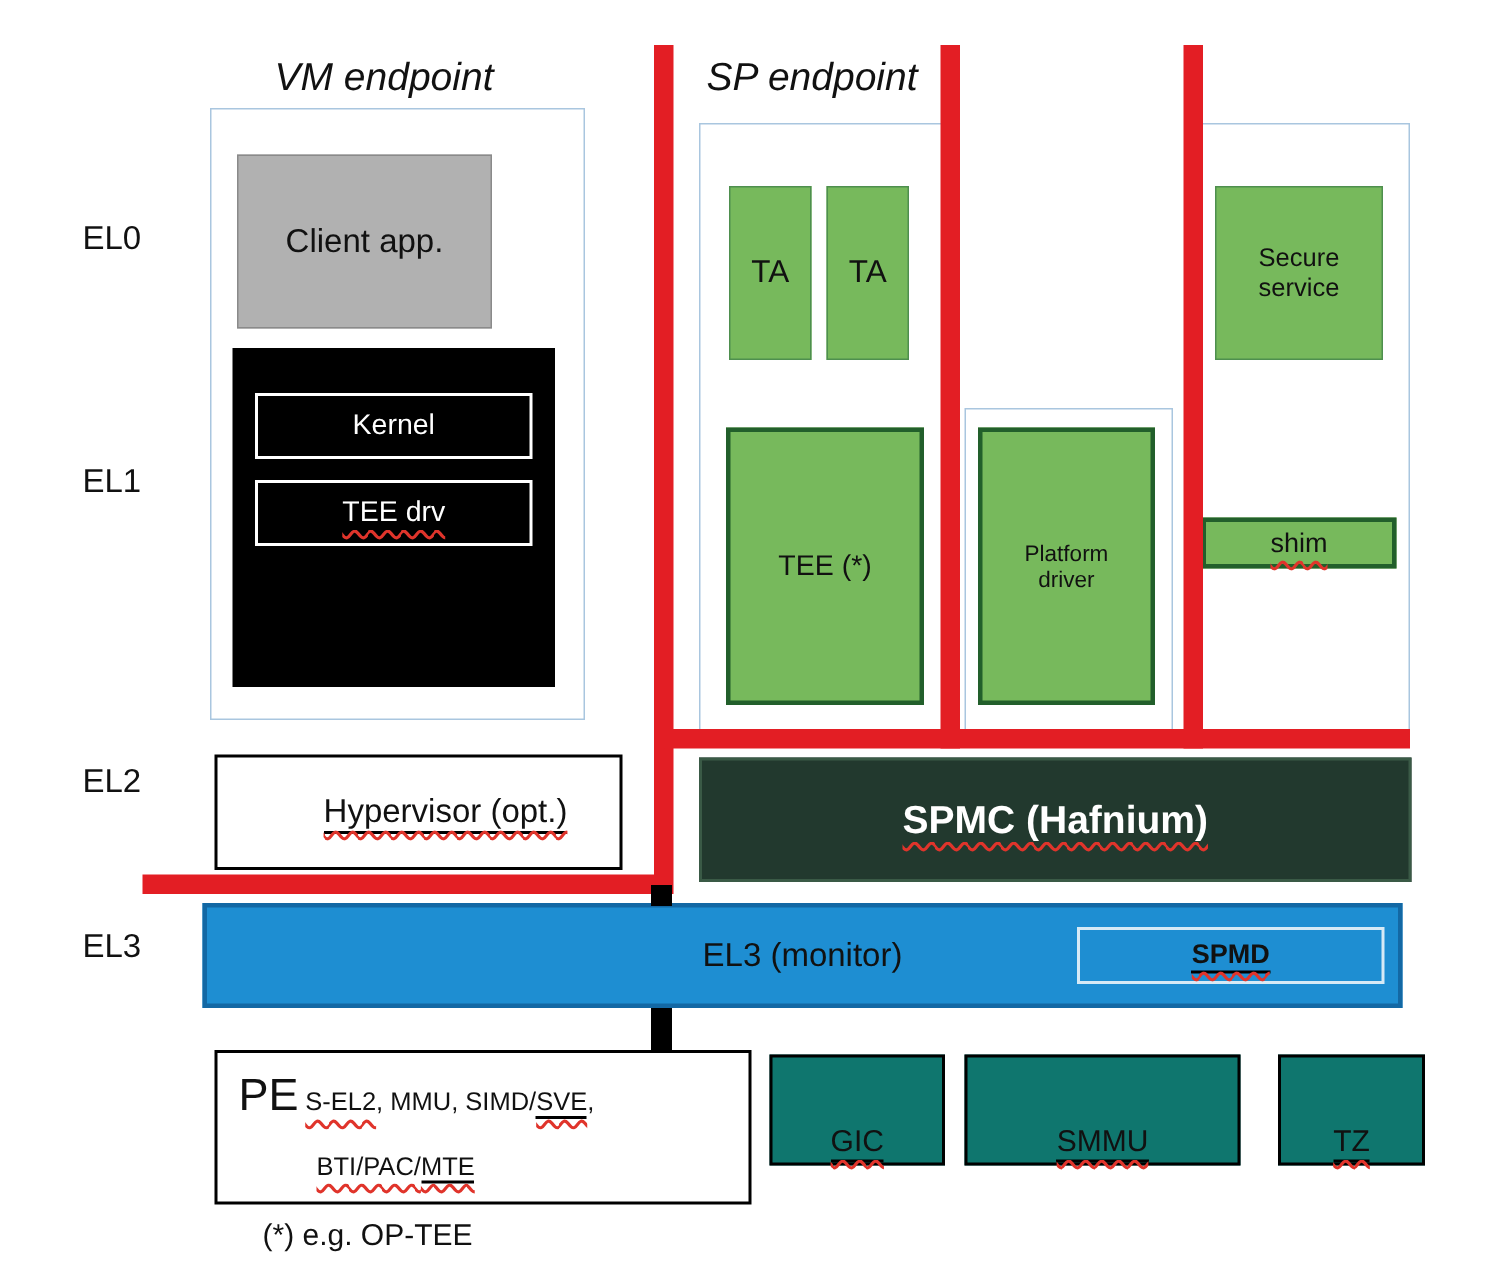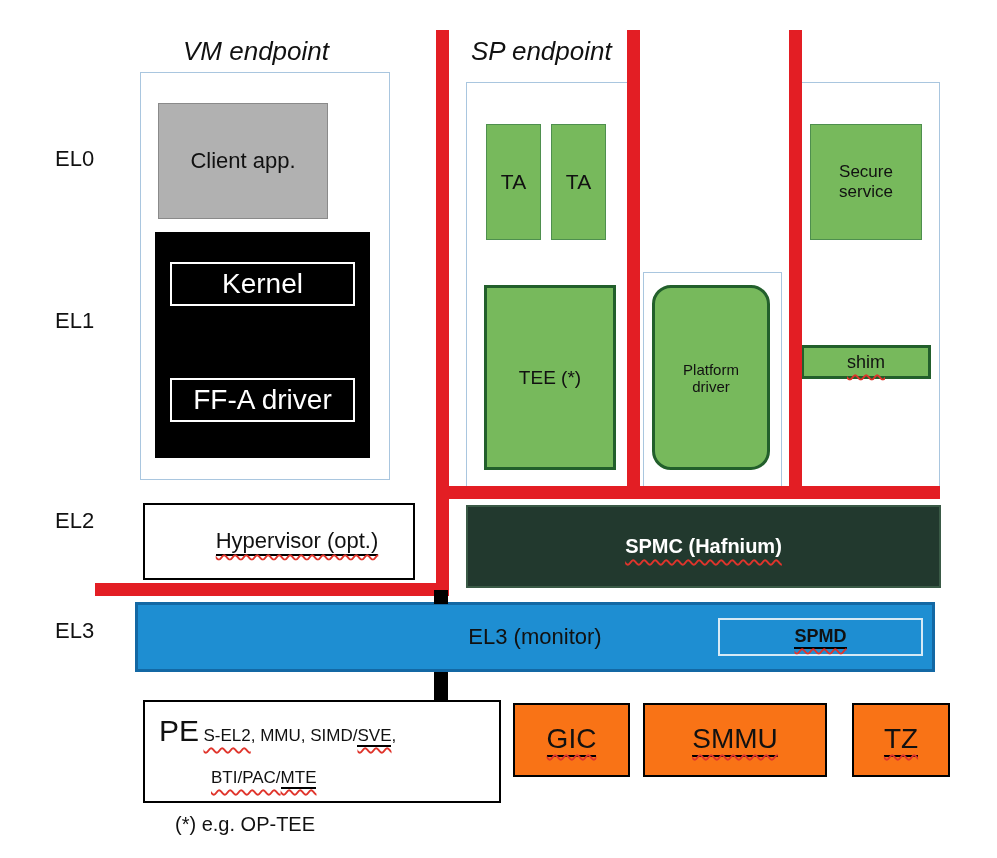--- a/index.html
+++ b/index.html
@@ -16,32 +16,32 @@
   .blackconn { position:absolute; background:#000; z-index:6; }
   .el-label { position:absolute; font-size:22px; z-index:2; }
   .ep-title { position:absolute; font-style:italic; font-size:26px; z-index:2; }
   .sq { text-decoration-line:underline; text-decoration-style:wavy;
         text-decoration-color:#e0342b; text-decoration-thickness:1.5px; text-underline-offset:6px; }
   .ul { border-bottom:2px solid #000; }
 
   .client-app { background:var(--gray-fill,#b1b1b1); border:1px solid #8a8a8a; font-size:22px; z-index:2; }
   .blackstack { position:absolute; left:155px; top:232px; width:215px; height:226px; background:#000; z-index:2; }
   .kbox { position:absolute; left:15px; width:185px; height:44px; background:#000;
-          border:2px solid #fff; color:#fff; font-size:28px;
+          border:2px solid #fff; color:#fff; font-size:19px;
           display:flex; align-items:center; justify-content:center; }
 
   .spmc { background:var(--spmc-fill,#22392e); border:2px solid var(--spmc-border,#3a5a46);
-          color:#fff; font-weight:bold; font-size:20px; z-index:2; }
+          color:#fff; font-weight:bold; font-size:26px; z-index:2; }
   .el3bar { position:absolute; left:135px; top:602px; width:800px; height:70px;
             background:var(--blue-fill,#1e8ed2); border:3px solid var(--blue-border,#1368a4);
             display:flex; align-items:center; justify-content:center; font-size:22px; z-index:3; }
   .spmd { position:absolute; left:718px; top:618px; width:205px; height:38px;
           border:2px solid #d6eaf6; display:flex; align-items:center; justify-content:center;
           font-size:18px; font-weight:bold; z-index:4; }
-  .hw { background:#f97316; border:2px solid #000; z-index:2; font-size:28px; }
+  .hw { background:#0f766e; border:2px solid #000; z-index:2; font-size:20px;align-items:flex-end; }
   .pe-box { position:absolute; left:143px; top:700px; width:358px; height:103px;
             background:#fff; border:2px solid #000; z-index:2; padding:12px 10px 0 14px; }
   .pe-big { font-size:30px; }
   .pe-feat { font-size:17px; }
   .pe-line2 { margin-left:52px; margin-top:20px; }
   .footnote { position:absolute; left:175px; top:813px; font-size:20px; z-index:2; }
 </style>
 </head>
 <body>
 
@@ -58,39 +58,39 @@
   <div class="frame" style="left:140px; top:72px; width:250px; height:408px;"></div>
 
   <div class="box client-app" style="left:158px; top:103px; width:170px; height:116px;">
     <span>Client app.</span>
   </div>
 
   <div class="blackstack">
     <div class="kbox" style="top:30px;">
       <span>Kernel</span>
     </div>
-    <div class="kbox" style="top:146px;">
-      <span>FF-A driver</span>
+    <div class="kbox" style="top:88px;">
+      <span class="sq">TEE drv</span>
     </div>
   </div>
 
   <div class="frame" style="left:466px; top:82px; width:170px; height:405px;"></div>
 
   <div class="box green" style="left:486px; top:124px; width:55px; height:116px; font-size:21px;">
     <span>TA</span>
   </div>
   <div class="box green" style="left:551px; top:124px; width:55px; height:116px; font-size:21px;">
     <span>TA</span>
   </div>
   <div class="box green-thick" style="left:484px; top:285px; width:132px; height:185px; font-size:19px;">
     <span>TEE (*)</span>
   </div>
 
   <div class="frame" style="left:643px; top:272px; width:139px; height:215px;"></div>
-  <div class="box green-thick" style="left:652px; top:285px; width:118px; height:185px; font-size:15px;border-radius:19px;">
+  <div class="box green-thick" style="left:652px; top:285px; width:118px; height:185px; font-size:15px;">
     <span style="display:block; width:80px;">Platform driver</span>
   </div>
 
   <div class="frame" style="left:800px; top:82px; width:140px; height:405px;"></div>
   <div class="box green" style="left:810px; top:124px; width:112px; height:116px; font-size:17px;">
     <span style="display:block; width:70px;">Secure service</span>
   </div>
   <div class="box green-thick" style="left:801px; top:345px; width:130px; height:34px; font-size:18px;">
     <span class="sq">shim</span>
   </div>

